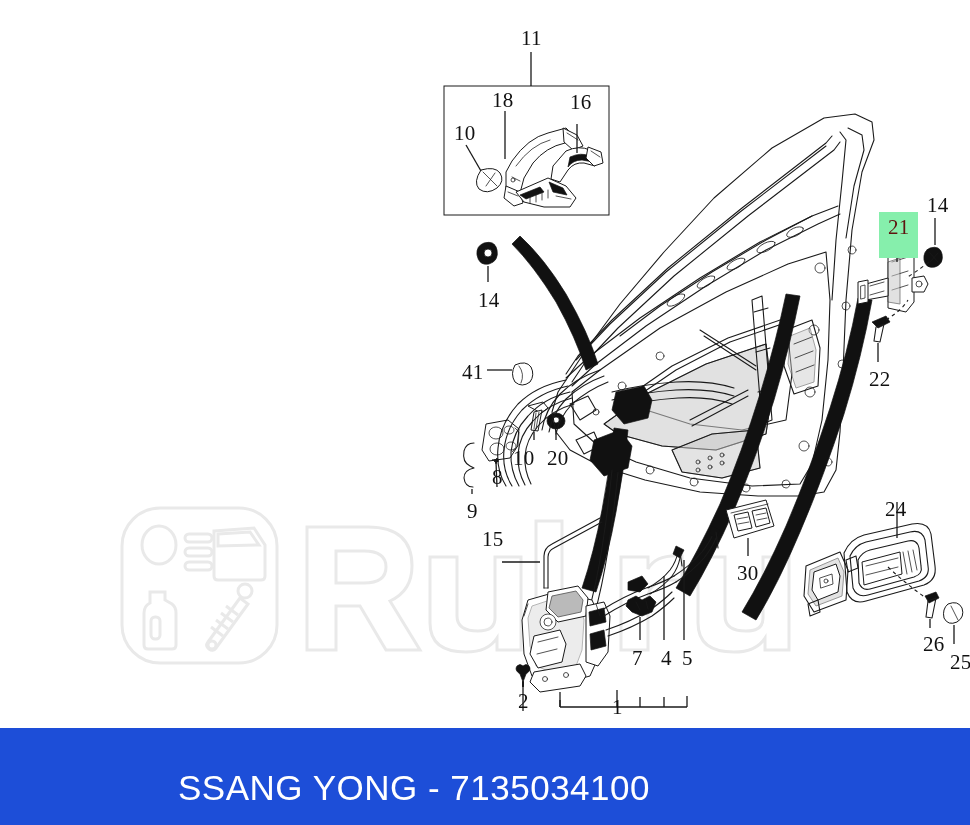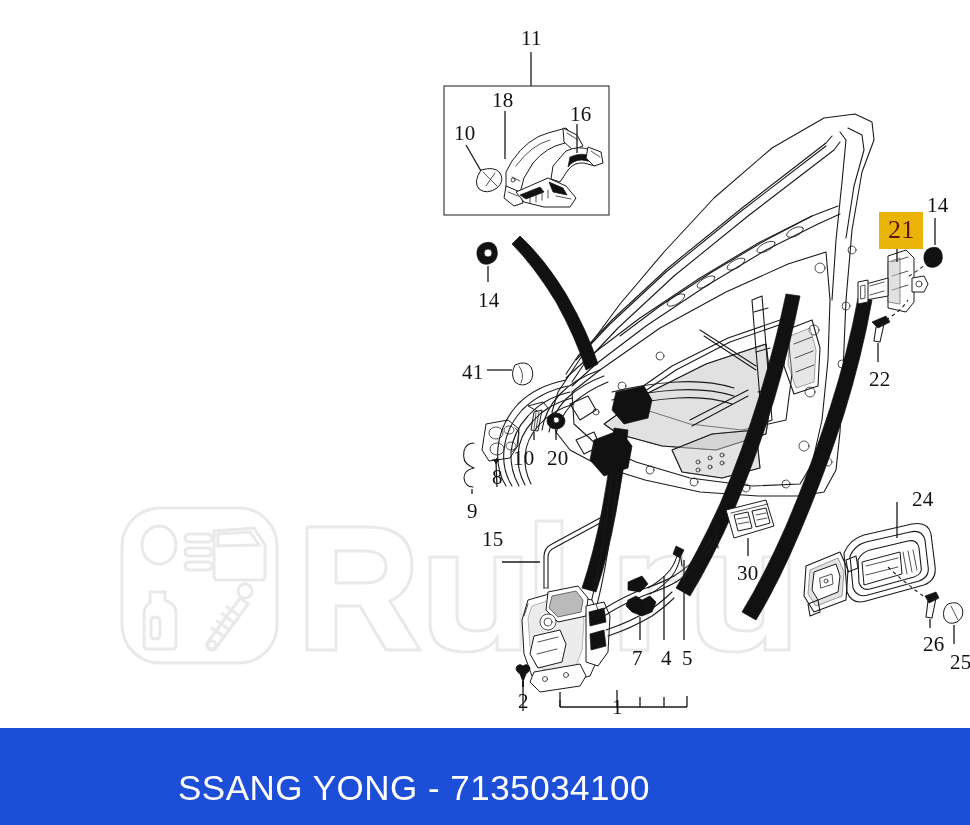--- a/index.html
+++ b/index.html
@@ -40,24 +40,24 @@
     font-family: Liberation Serif, serif;
     font-size: 21px;
     font-weight: 400;
     color: #111111;
     line-height: 1;
     letter-spacing: 0.2px;
     white-space: nowrap;
     user-select: none;
   }
   .lbl.hl {
-    background: #eab308;
+    background: #86efac;
     color: #5e1410;
-    padding: 5px 9px 6px 9px;
-    font-size: 26px;
+    padding: 5px 9px 20px 9px;
+    font-size: 21px;
   }
 
   
   #footer {
     position: absolute;
     left: 0;
     top: 728px;
     width: 970px;
     height: 119px;
     background: #1d4ed8;
@@ -657,32 +657,32 @@
       <path class="wht" d="M948 604 Q958 600 962 608 Q965 617 957 622 Q948 626 944 618 Q942 609 948 604 Z"></path>
       <path class="lnT" d="M951 606 L958 620"></path>
       <path class="lead" d="M954 625 L954 644"></path>
     </g>
 
   </svg>
 
   <div id="callouts">
     <span class="lbl" style="left:521px; top:28px;">11</span>
     <span class="lbl" style="left:492px; top:90px;">18</span>
-    <span class="lbl" style="left:570px; top:104px;">16</span>
+    <span class="lbl" style="left:570px; top:92px;">16</span>
     <span class="lbl" style="left:454px; top:123px;">10</span>
     <span class="lbl hl" style="left:879px; top:212px;">21</span>
     <span class="lbl" style="left:927px; top:195px;">14</span>
     <span class="lbl" style="left:478px; top:290px;">14</span>
     <span class="lbl" style="left:869px; top:369px;">22</span>
     <span class="lbl" style="left:462px; top:362px;">41</span>
     <span class="lbl" style="left:513px; top:448px;">10</span>
     <span class="lbl" style="left:547px; top:448px;">20</span>
     <span class="lbl" style="left:492px; top:467px;">8</span>
     <span class="lbl" style="left:467px; top:501px;">9</span>
-    <span class="lbl" style="left:885px; top:489px;margin-left:27px;">24</span>
+    <span class="lbl" style="left:885px; top:499px;">24</span>
     <span class="lbl" style="left:737px; top:563px;">30</span>
     <span class="lbl" style="left:482px; top:529px;">15</span>
     <span class="lbl" style="left:923px; top:634px;">26</span>
     <span class="lbl" style="left:950px; top:652px;">25</span>
     <span class="lbl" style="left:632px; top:648px;">7</span>
     <span class="lbl" style="left:661px; top:648px;">4</span>
     <span class="lbl" style="left:682px; top:648px;">5</span>
     <span class="lbl" style="left:518px; top:691px;">2</span>
     <span class="lbl" style="left:612px; top:697px;">1</span>
   </div>

